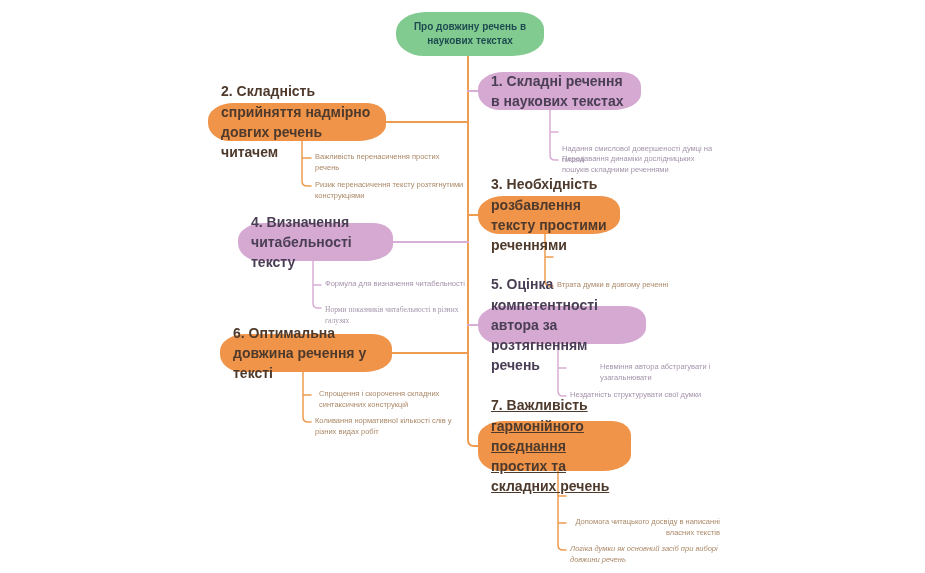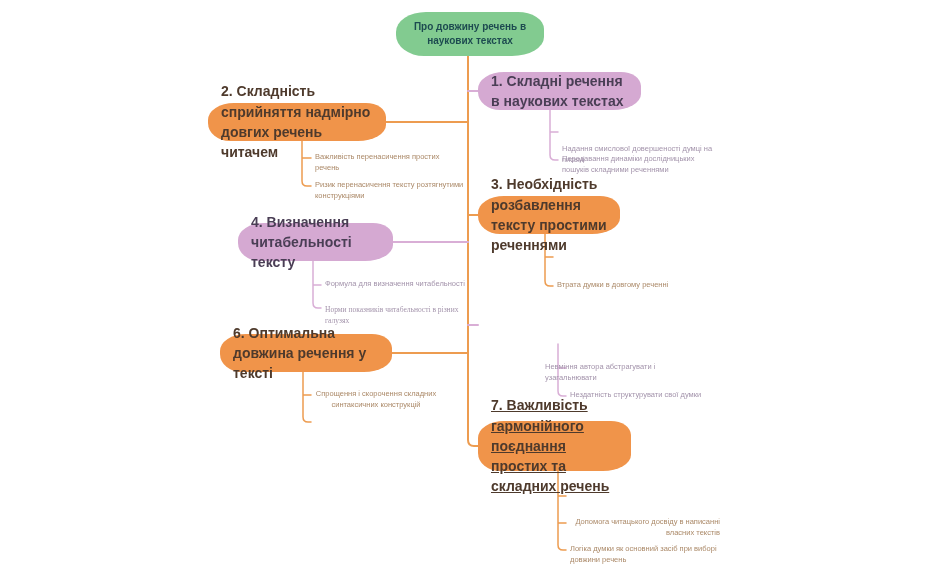--- a/index.html
+++ b/index.html
@@ -72,27 +72,31 @@
     <span>3. Необхідність розбавлення тексту простими реченнями</span>
   </div>
   <div class="child oc" style="left:557px;top:280px;width:155px;">Втрата думки в довгому реченні</div>
 
   <div class="node purple" style="left:238px;top:223px;width:155px;height:38px;">
     <span>4. Визначення читабельності тексту</span>
   </div>
   <div class="child pc" style="left:325px;top:279px;width:150px;">Формула для визначення читабельності</div>
   <div class="child pc" style="left:325px;top:305px;width:150px;font-family:Liberation Serif, serif;">Норми показників читабельності в різних галузях</div>
 
-  <div class="child pc" style="left:545px;top:362px;width:158px;">Невміння автора абстрагувати і узагальнювати</div>
+  <div class="node purple" style="left:478px;top:306px;width:168px;height:38px;">
+    <span>5. Оцінка компетентності автора за розтягненням речень</span>
+  </div>
+  <div class="child pc" style="left:600px;top:362px;width:158px;">Невміння автора абстрагувати і узагальнювати</div>
   <div class="child pc" style="left:570px;top:390px;width:158px;">Нездатність структурувати свої думки</div>
 
   <div class="node orange" style="left:220px;top:334px;width:172px;height:38px;align-items:center;">
     <span>6. Оптимальна довжина речення у тексті</span>
   </div>
-  <div class="child oc" style="left:301px;top:389px;width:150px;text-align:center;">Спрощення і скорочення складних синтаксичних конструкцій</div>
+  <div class="child oc" style="left:319px;top:389px;width:150px;">Спрощення і скорочення складних синтаксичних конструкцій</div>
+  <div class="child oc" style="left:315px;top:416px;width:150px;">Коливання нормативної кількості слів у різних видах робіт</div>
 
   <div class="node orange" style="left:478px;top:421px;width:153px;height:50px;text-decoration:underline;">
     <span>7. Важливість гармонійного поєднання простих та складних речень</span>
   </div>
   <div class="child oc" style="left:562px;top:517px;width:158px;text-align:right;">Допомога читацького досвіду в написанні власних текстів</div>
-  <div class="child oc" style="left:570px;top:544px;width:158px;">Логіка думки як основний засіб при виборі довжини речень</div>
+  <div class="child oc" style="left:570px;top:544px;width:158px;font-style:italic;">Логіка думки як основний засіб при виборі довжини речень</div>
 
 </div>
 
 </body></html>

